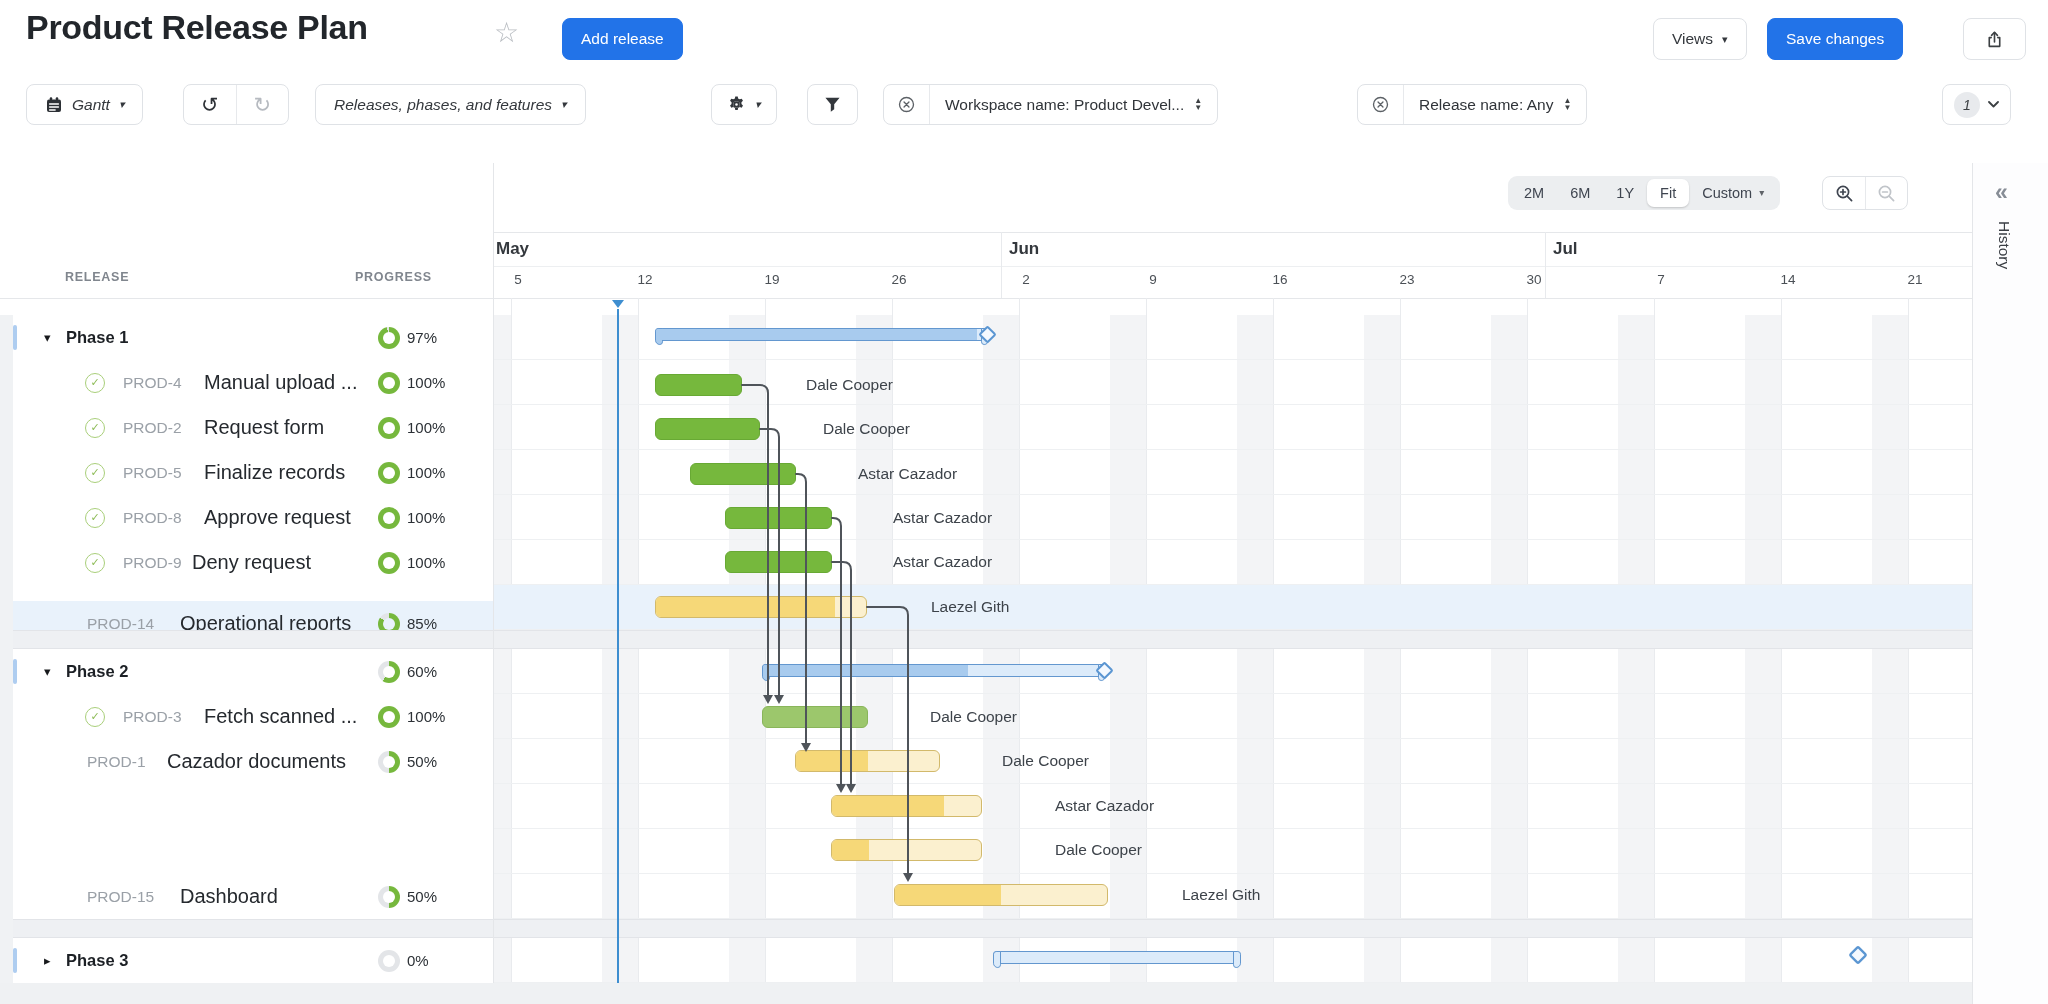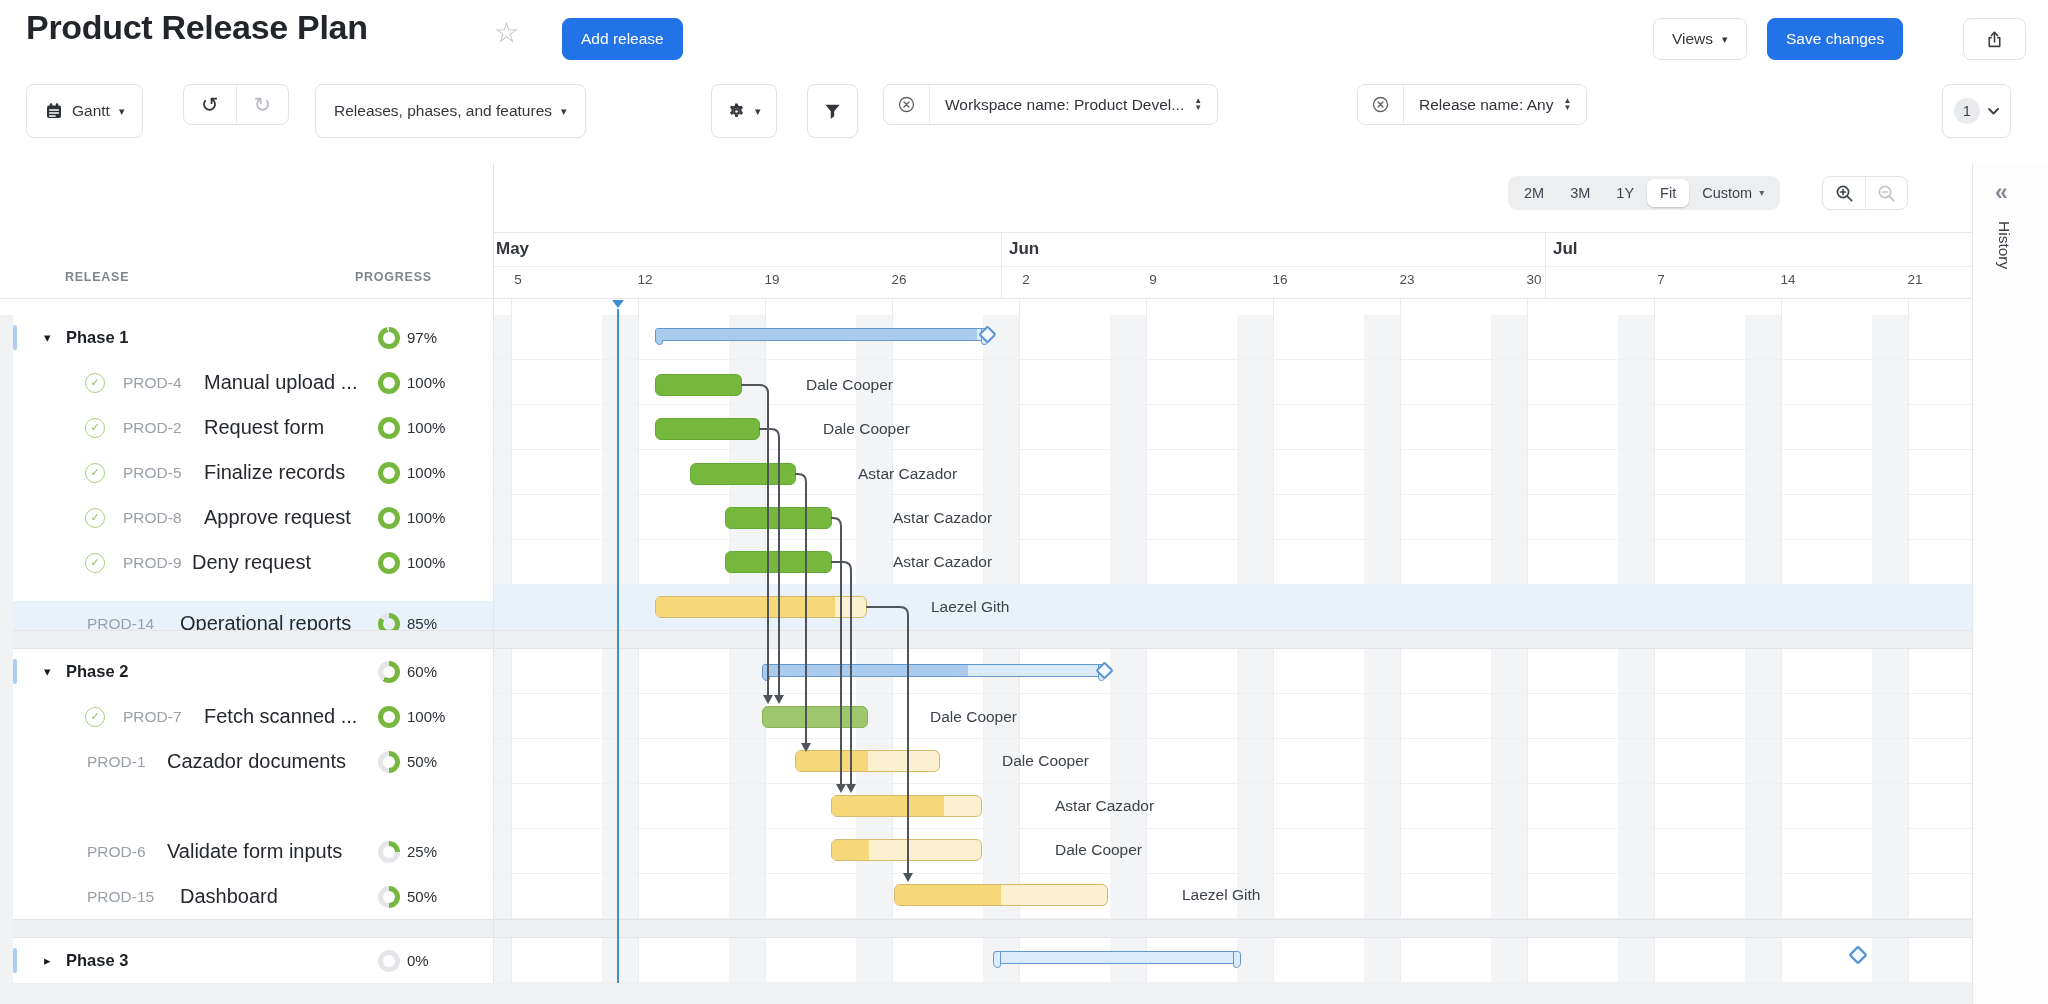--- a/index.html
+++ b/index.html
@@ -10,21 +10,21 @@
   
   .page-title { left:26px; top:8px; font-size:34px; font-weight:700; color:#22262b; letter-spacing:-.3px; }
   .star { left:494px; top:16px; font-size:28px; color:#b9bdc2; cursor:pointer; }
   .btn { display:inline-flex; align-items:center; justify-content:center; gap:9px; height:42px;
          padding:0 18px; border:1px solid #dfe2e6; border-radius:8px; background:#fff;
          font-size:15.5px; color:#34383d; cursor:pointer; white-space:nowrap; }
   .btn.primary { background:#2273e8; border-color:#2273e8; color:#fff; font-weight:500; }
   .caret { font-size:11px; color:#34383d; line-height:1; }
 
   
-  .tbar-btn { height:54px; }
+  .tbar-btn { height:41px;font-style:italic; }
   .btn-group { display:inline-flex; height:41px; border:1px solid #dfe2e6; border-radius:8px; background:#fff; overflow:hidden; }
   .btn-group .cell { display:flex; align-items:center; justify-content:center; padding:0 17px; cursor:pointer; }
   .btn-group .cell + .cell { border-left:1px solid #e7e9ec; }
   .muted { color:#b6bac0; }
   .chip { display:inline-flex; height:41px; border:1px solid #dfe2e6; border-radius:8px; background:#fff; align-items:stretch; }
   .chip .x { display:flex; align-items:center; padding:0 14px; border-right:1px solid #e7e9ec; cursor:pointer; }
   .chip .lbl { display:flex; align-items:center; gap:10px; padding:0 15px; font-size:15.5px; color:#303439; cursor:pointer; }
   .updown { display:inline-flex; flex-direction:column; line-height:6px; font-size:8px; color:#3c4043; gap:1px; }
   .count-badge { width:26px; height:26px; border-radius:50%; background:#e8eaed; display:inline-flex; align-items:center; justify-content:center; font-size:14px; color:#3c4043; }
   .content-divider { left:0; top:163px; width:2048px; height:1px; background:#e7e9ec; }
@@ -280,46 +280,38 @@
     <span class="pcaret">▾</span>
     <span class="pname">Phase 2</span>
     <span class="donut" style="background:conic-gradient(#76b83d 0 60%,#e3e5e8 0)">
         <i class="hole"></i>
       </span>
     <span class="pct">60%</span>
   </div>
 
   <div class="lrow" style="top:531px;">
     <span class="chk">✓</span>
-    <span class="tid">PROD-7</span>
+    <span class="tid">PROD-3</span>
     <span class="tname" style="left:204px;">Fetch scanned ...</span>
     <span class="donut" style="background:conic-gradient(#76b83d 0 100%,#e3e5e8 0)">
         <i class="hole"></i>
       </span>
     <span class="pct">100%</span>
   </div>
 
   <div class="lrow" style="top:576px;">
     <span class="tid noicon">PROD-1</span>
     <span class="tname" style="left:167px;">Cazador documents</span>
     <span class="donut" style="background:conic-gradient(#76b83d 0 50%,#e3e5e8 0)">
         <i class="hole"></i>
       </span>
     <span class="pct">50%</span>
   </div>
 
 
-  <div class="lrow" style="top:666px;">
-    <span class="tid noicon">PROD-6</span>
-    <span class="tname" style="left:167px;">Validate form inputs</span>
-    <span class="donut" style="background:conic-gradient(#76b83d 0 25%,#e3e5e8 0)">
-        <i class="hole"></i>
-      </span>
-    <span class="pct">25%</span>
-  </div>
 
   <div class="lrow" style="top:711px;">
     <span class="tid noicon">PROD-15</span>
     <span class="tname" style="left:180px;">Dashboard</span>
     <span class="donut" style="background:conic-gradient(#76b83d 0 50%,#e3e5e8 0)">
         <i class="hole"></i>
       </span>
     <span class="pct">50%</span>
   </div>
 
@@ -476,21 +468,21 @@
       <path d="M281,532 L291,532 L286,541 Z"></path>
       <path d="M308,580 L318,580 L313,589 Z"></path>
       <path d="M343,621 L353,621 L348,630 Z"></path>
       <path d="M353,621 L363,621 L358,630 Z"></path>
       <path d="M410,710 L420,710 L415,719 Z"></path>
     </g>
   </svg>
 
   <div class="seg">
     <span class="item">2M</span>
-    <span class="item">3M</span>
+    <span class="item">6M</span>
     <span class="item">1Y</span>
     <span class="item on">Fit</span>
     <span class="item">
       <span>Custom</span>
       <span class="caret">▾</span>
     </span>
   </div>
   <div class="zoomgrp">
     <span class="zb">
       <svg class="ic" width="19" height="19" viewBox="0 0 19 19" fill="none" stroke="#3f4550" stroke-width="1.7" stroke-linecap="round">

